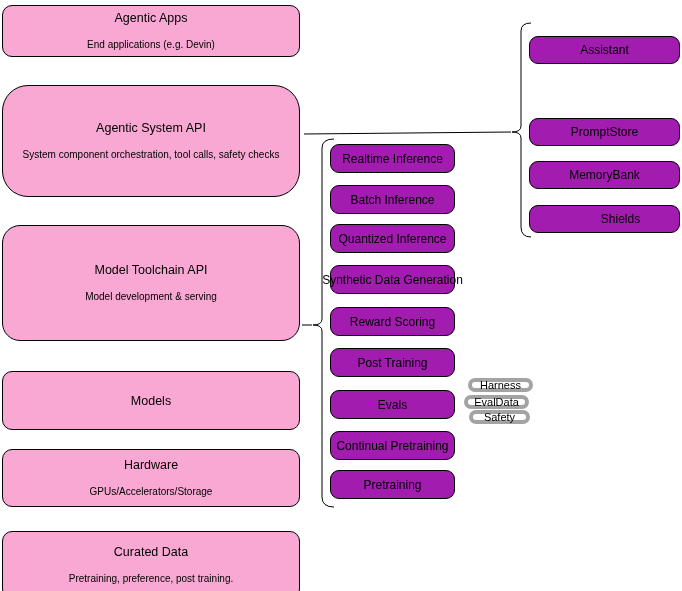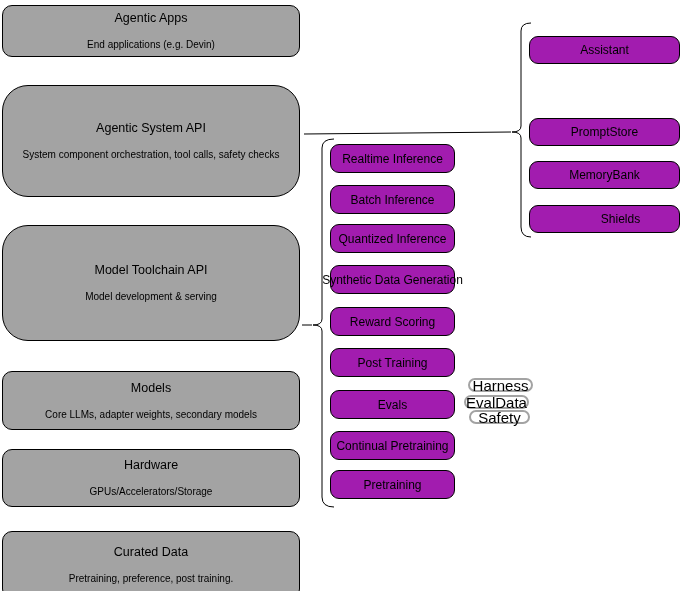--- a/index.html
+++ b/index.html
@@ -5,39 +5,39 @@
   html, body { margin: 0; padding: 0; background: #ffffff; }
   .canvas {
     position: relative; width: 682px; height: 591px;
     background: #ffffff; color: #000000;
     font-family: "Liberation Sans", sans-serif;
     overflow: hidden;
   }
   svg.wires { position: absolute; left: 0; top: 0; z-index: 1; }
   .layer {
     position: absolute; left: 2px; width: 298px; box-sizing: border-box;
-    border: 1px solid #000; background: #a3a3a3; z-index: 2;
+    border: 1px solid #000; background: #f9a8d4; z-index: 2;
     display: flex; flex-direction: column; align-items: center; justify-content: center;
     gap: 14px; text-align: center;
   }
   .layer .title { font-size: 12.5px; line-height: 14px; }
   .layer .subtitle { font-size: 10px; line-height: 12px; }
   .node {
     position: absolute; box-sizing: border-box; z-index: 2;
     border: 1px solid #000; border-radius: 9px; background: #a21caf;
     display: flex; align-items: center; justify-content: center;
     font-size: 12px; white-space: nowrap; text-align: center;
   }
   .mid   { left: 330px; width: 125px; height: 29px; }
   .right { left: 529px; width: 151px; height: 28px; }
   .tag {
     position: absolute; box-sizing: border-box; z-index: 3;
-    border: 2px solid #a3a3a3; border-radius: 8px; background: #fff;
+    border: 4px solid #a3a3a3; border-radius: 8px; background: #fff;
     display: flex; align-items: center; justify-content: center;
-    font-size: 15px; line-height: 11px; white-space: nowrap;
+    font-size: 11px; line-height: 11px; white-space: nowrap;
   }
 </style>
 </head>
 <body>
 
 <div class="canvas">
 
   <svg class="wires" width="682" height="591" viewBox="0 0 682 591">
     <path d="M 304 134 L 511 132" fill="none" stroke="#000" stroke-width="1"></path>
     <path d="M 531 23 Q 521 23 521 31 L 521 126 Q 521 132 512 132 Q 521 132 521 138 L 521 227 Q 521 237 531 237" fill="none" stroke="#000" stroke-width="1"></path>
@@ -48,28 +48,27 @@
   <div class="layer" style="top:5px; height:52px; border-radius:10px;">
     <div class="title">Agentic Apps</div>
     <div class="subtitle">End applications (e.g. Devin)</div>
   </div>
 
   <div class="layer" style="top:85px; height:112px; border-radius:26px;">
     <div class="title">Agentic System API</div>
     <div class="subtitle">System component orchestration, tool calls, safety checks</div>
   </div>
 
-  <div class="layer" style="top:225px; height:116px; border-radius:26px;">
+  <div class="layer" style="top:225px; height:116px; border-radius:18px;">
     <div class="title">Model Toolchain API</div>
     <div class="subtitle">Model development &amp; serving</div>
   </div>
 
   <div class="layer" style="top:371px; height:59px; border-radius:10px;">
     <div class="title">Models</div>
-    <div class="subtitle">Core LLMs, adapter weights, secondary models</div>
   </div>
 
   <div class="layer" style="top:449px; height:58px; border-radius:10px;">
     <div class="title">Hardware</div>
     <div class="subtitle">GPUs/Accelerators/Storage</div>
   </div>
 
   <div class="layer" style="top:531px; height:68px; border-radius:10px;">
     <div class="title">Curated Data</div>
     <div class="subtitle">Pretraining, preference, post training.</div>

